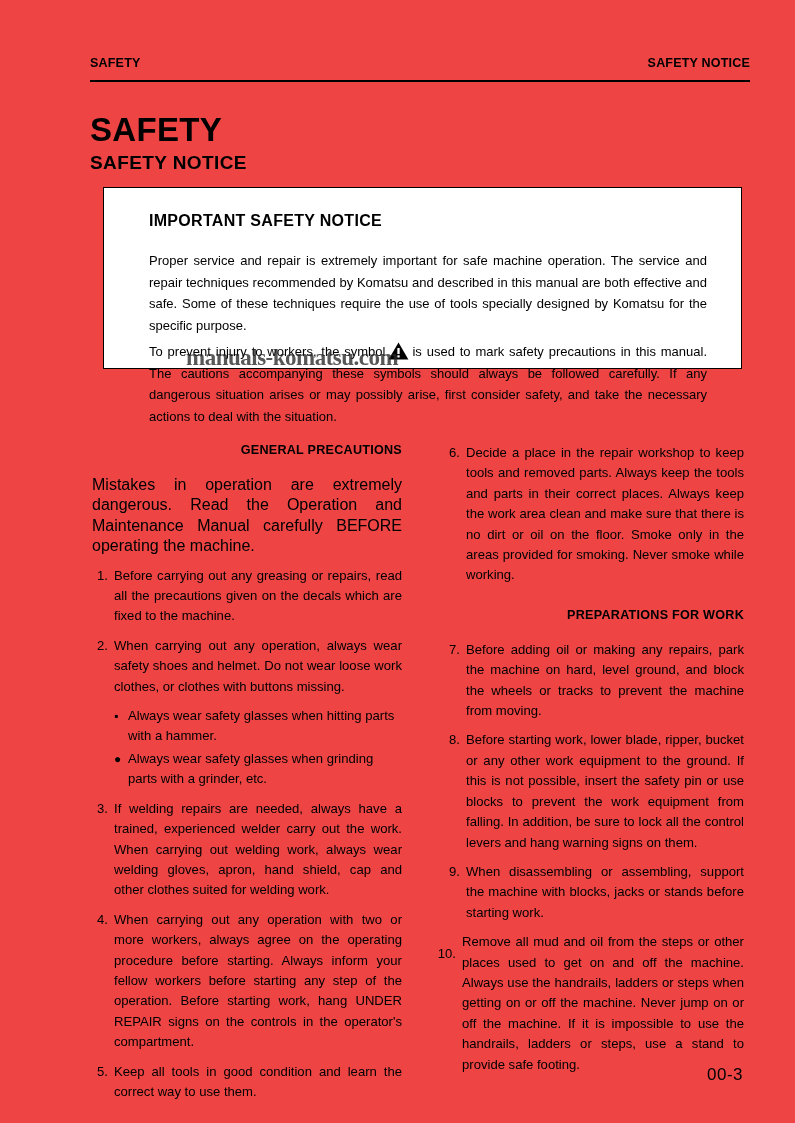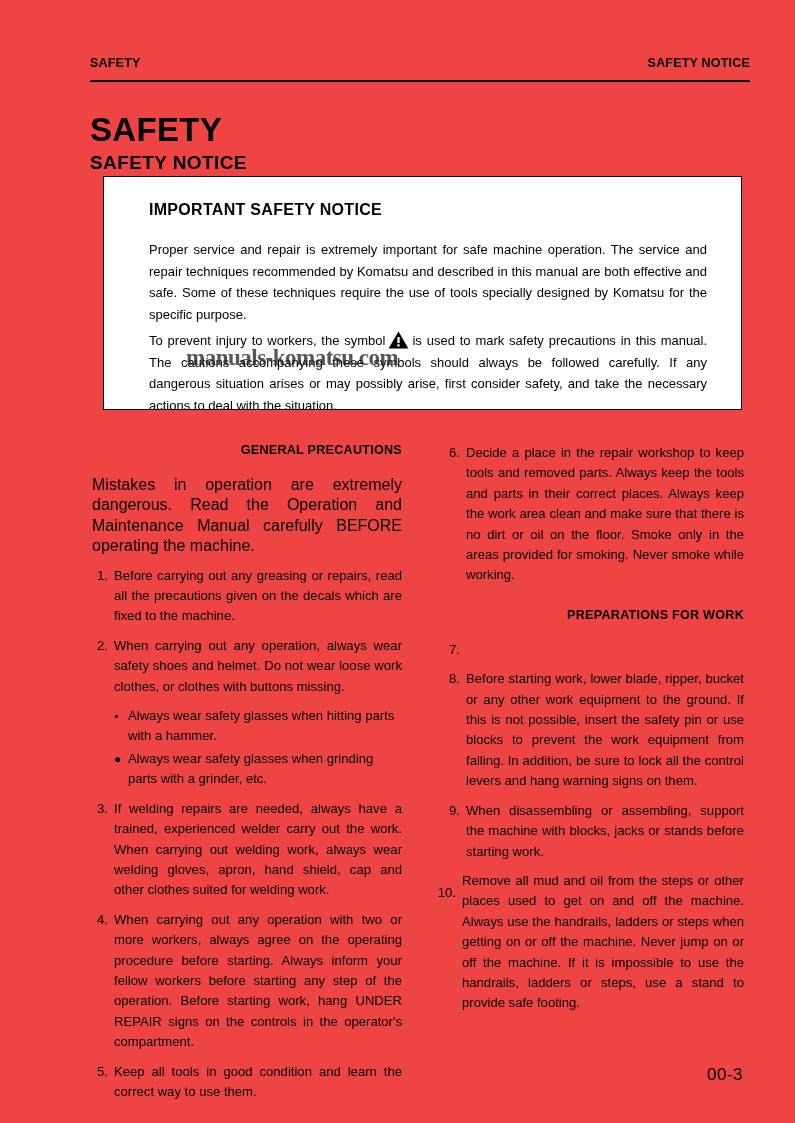--- a/index.html
+++ b/index.html
@@ -61,23 +61,23 @@
     font-size: 19px;
     font-weight: bold;
     letter-spacing: 0.4px;
     line-height: 22px;
   }
 
   
   .notice-box {
     position: absolute;
     left: 103px;
-    top: 176px;
+    top: 187px;
     width: 639px;
-    height: 234px;
+    height: 182px;
     border: 1.6px solid #000;
     box-sizing: border-box;
     background: #fff;
   }
   .notice-title {
     position: absolute;
     left: 45px;
     top: 24px;
     font-size: 16px;
     font-weight: bold;
@@ -260,20 +260,21 @@
   <div class="col col-right">
     <div class="num-item right-offset">
       <span class="num">6.</span>
       <span class="txt">Decide a place in the repair workshop to keep tools and removed parts. Always keep the tools and parts in their correct places. Always keep the work area clean and make sure that there is no dirt or oil on the floor. Smoke only in the areas provided for smoking. Never smoke while working.</span>
     </div>
 
     <div class="sec-head spaced">PREPARATIONS FOR WORK</div>
 
     <div class="num-item right-offset">
       <span class="num">7.</span>
+      <span class="txt">Before adding oil or making any repairs, park the machine on hard, level ground, and block the wheels or tracks to prevent the machine from moving.</span>
     </div>
 
     <div class="num-item right-offset">
       <span class="num">8.</span>
       <span class="txt">Before starting work, lower blade, ripper, bucket or any other work equipment to the ground. If this is not possible, insert the safety pin or use blocks to prevent the work equipment from falling. In addition, be sure to lock all the control levers and hang warning signs on them.</span>
     </div>
 
     <div class="num-item right-offset">
       <span class="num">9.</span>
       <span class="txt">When disassembling or assembling, support the machine with blocks, jacks or stands before starting work.</span>

